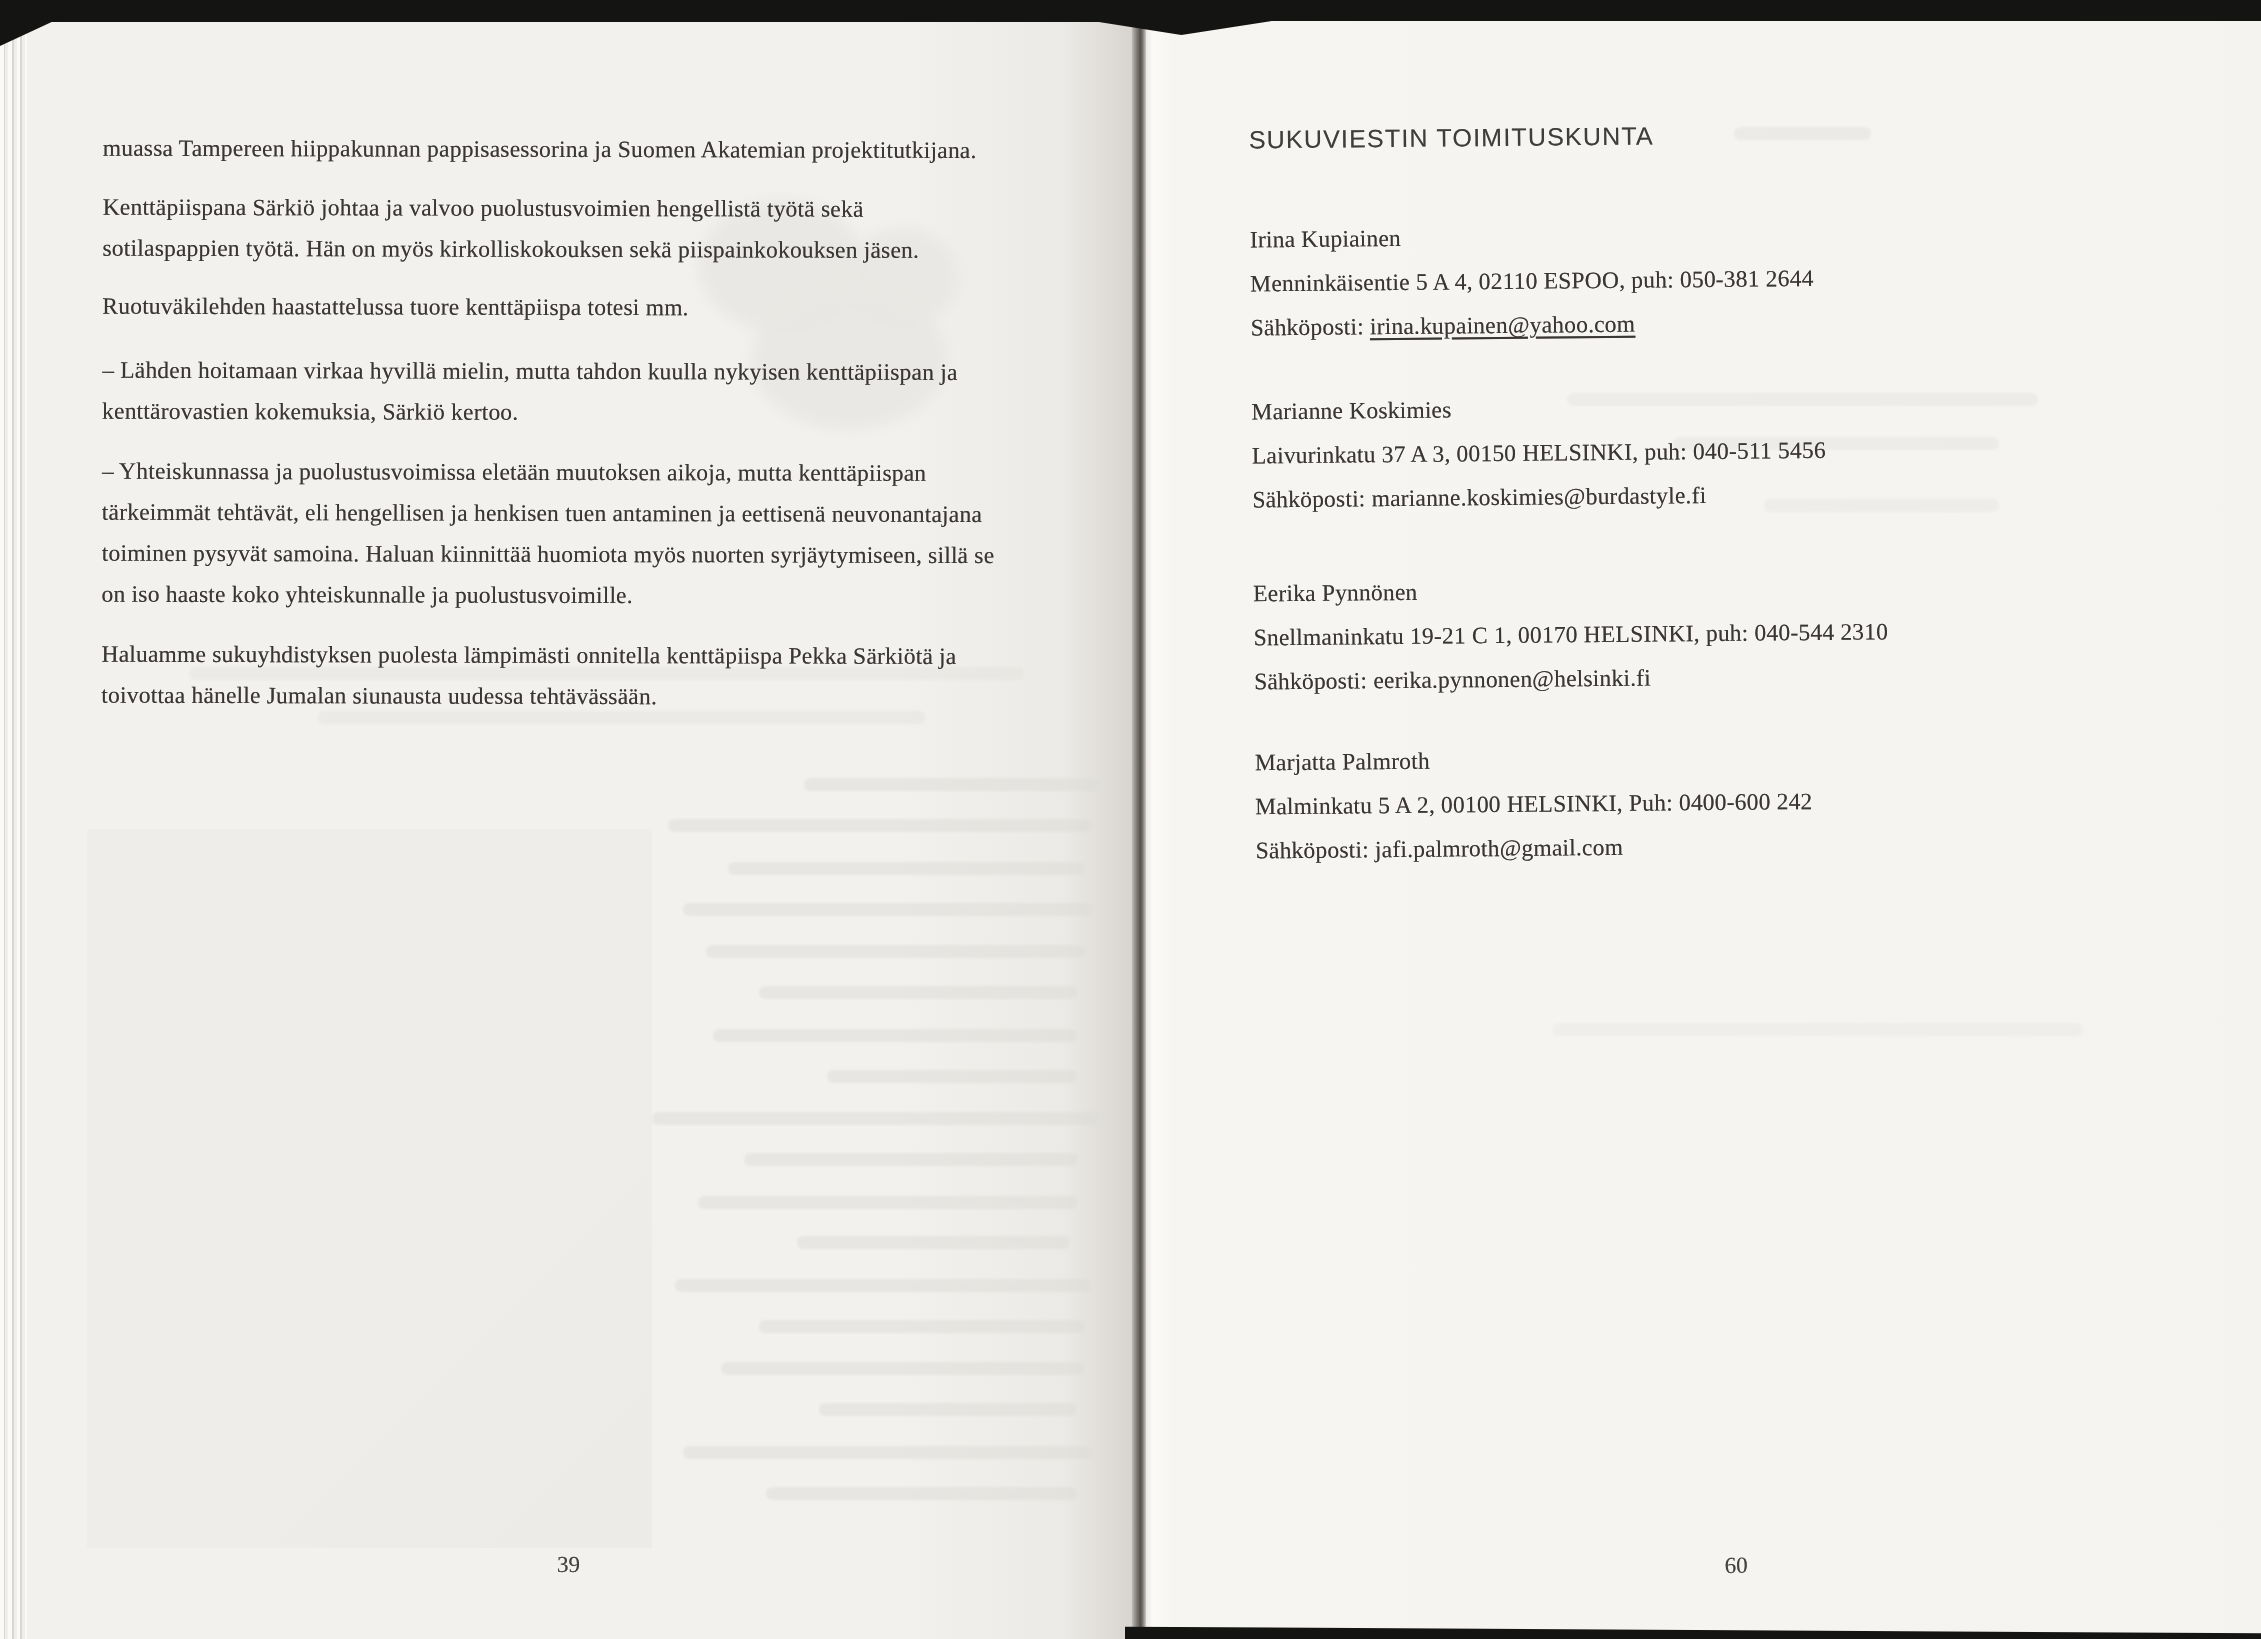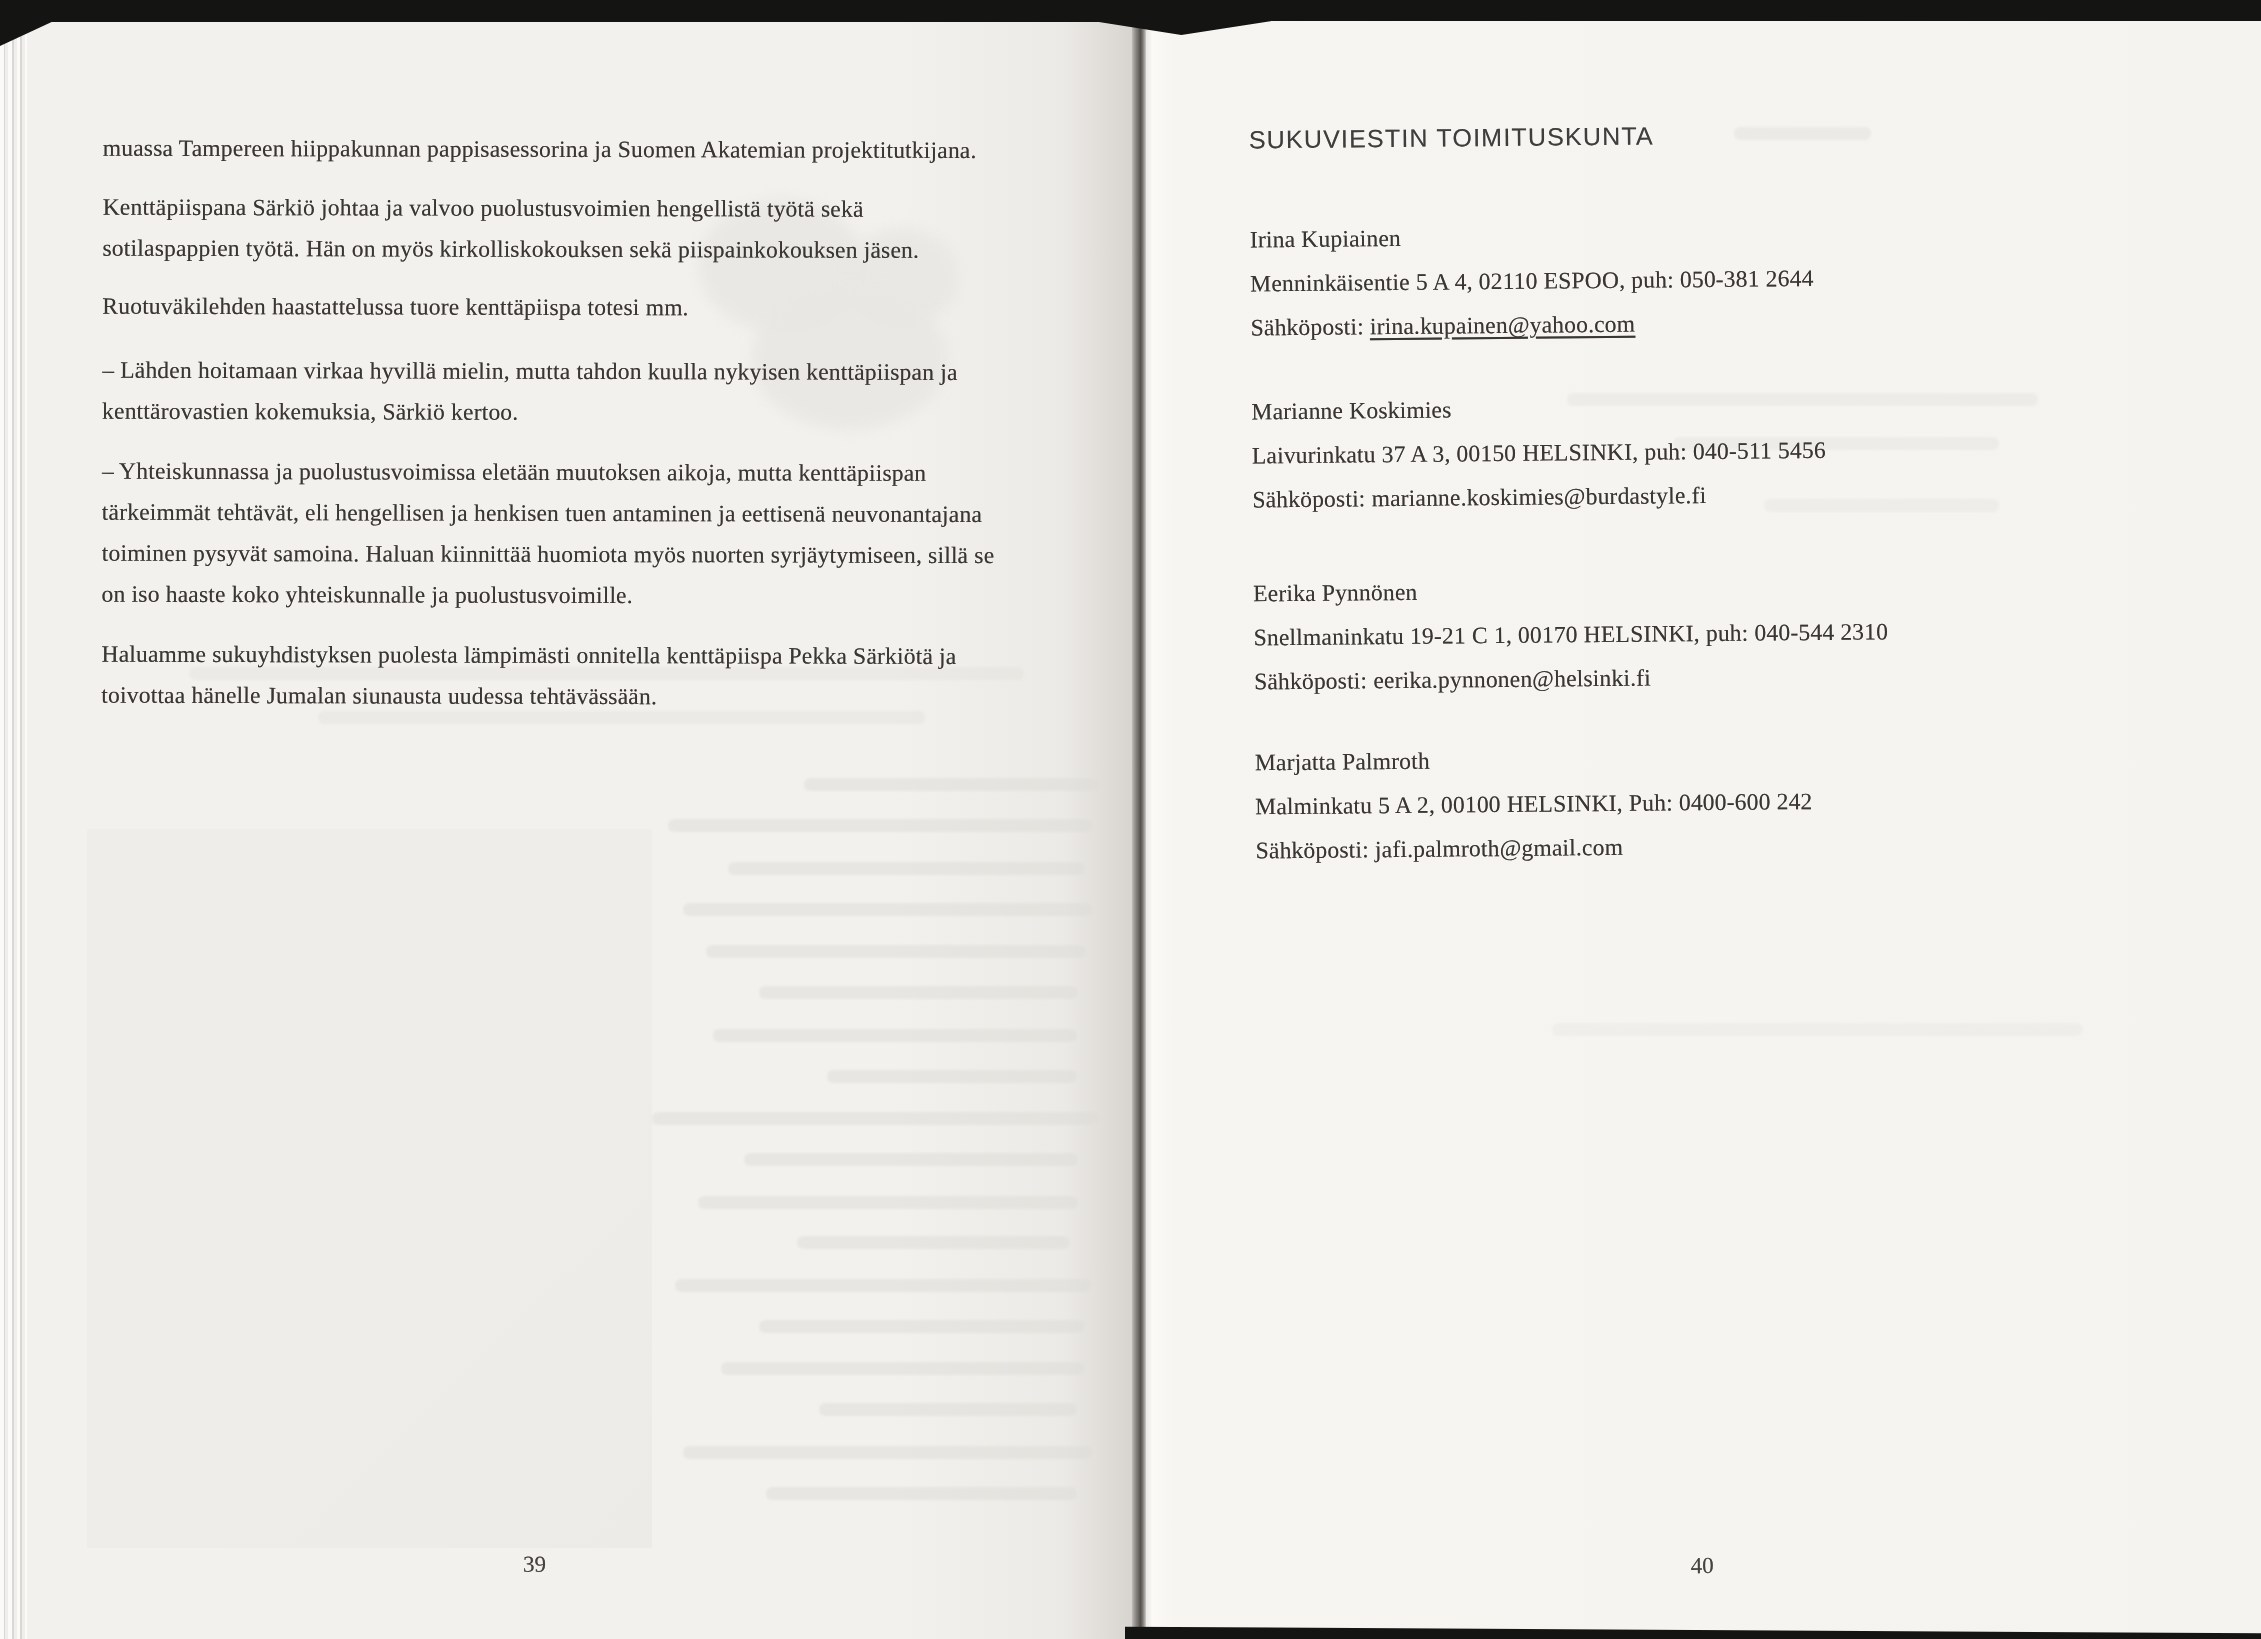--- a/index.html
+++ b/index.html
@@ -36,21 +36,21 @@
   .rightcontent{position:absolute;left:0;top:0;width:100%;height:100%;transform:rotate(-.55deg);transform-origin:60% 40%;}
   .para{position:absolute;left:74px;white-space:nowrap;font-size:23.5px;line-height:41px;
     color:#3a3633;text-shadow:0 0 0.5px rgba(56,52,48,.6);letter-spacing:0.2px;}
   .p0{top:107px}.p1{top:166px}.p2{top:265px}.p3{top:329px}.p4{top:430px}.p5{top:613px}
   .heading{position:absolute;left:112px;top:99px;font-family:"Liberation Sans",sans-serif;
     font-size:25px;letter-spacing:1.2px;color:#3f3e3c;text-shadow:0 0 0.5px rgba(60,60,60,.5);}
   .contact{position:absolute;left:112px;white-space:nowrap;font-size:23.5px;line-height:44px;
     color:#3a3633;text-shadow:0 0 0.5px rgba(56,52,48,.6);letter-spacing:0.2px;}
   .c0{top:191px}.c1{top:363px}.c2{top:545px}.c3{top:714px}
   .email.underline{text-decoration:underline;text-underline-offset:3.8px;}
-  .pagenum{position:absolute;width:91px;text-align:left;font-size:23px;color:#46423e;
+  .pagenum{position:absolute;width:91px;text-align:center;font-size:23px;color:#46423e;
     text-shadow:0 0 0.5px rgba(60,56,52,.5);}
   .pagenum.left{left:498px;top:1530px;}
   .pagenum.right{left:540px;top:1531px;}
 </style>
 </head>
 <body>
 
 <div class="stage">
 
   <div class="wedge topbar"></div>
@@ -141,21 +141,21 @@
         <div>Snellmaninkatu 19-21 C 1,  00170 HELSINKI, puh: 040-544 2310</div>
         <div><span>Sähköposti: </span><span class="email">eerika.pynnonen@helsinki.fi</span></div>
       </div>
 
       <div class="contact c3">
         <div>Marjatta Palmroth</div>
         <div>Malminkatu 5 A 2, 00100 HELSINKI, Puh: 0400-600 242</div>
         <div><span>Sähköposti: </span><span class="email">jafi.palmroth@gmail.com</span></div>
       </div>
 
-      <div class="pagenum right">40</div>
+      <div class="pagenum right">60</div>
     </div>
   </div>
 
   <div class="seam"></div>
   <div class="wedge gutter-top"></div>
   <div class="wedge tl"></div>
   <div class="wedge bottom"></div>
 </div>
 
 

